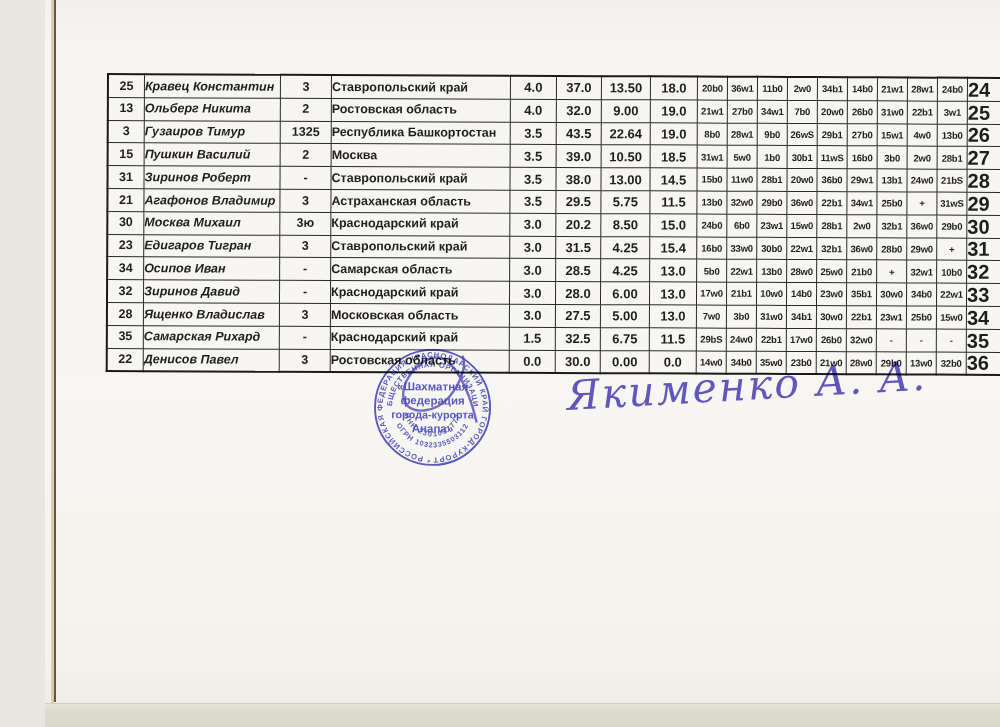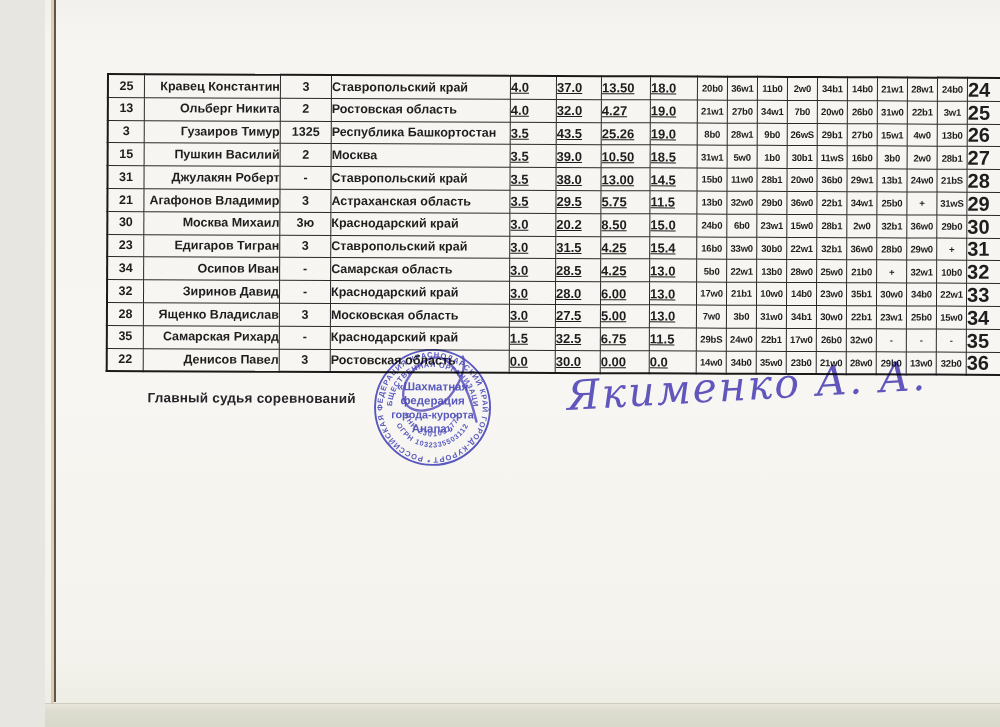--- a/index.html
+++ b/index.html
@@ -12,24 +12,24 @@
         background:linear-gradient(180deg,#e7e5d8 0%,#dddcd0 30%,#d8d8ca 100%);
         border-top:1px solid #cfcdbd;}
   .content{position:absolute;left:0;top:0;width:1000px;height:727px;
         transform:rotate(0.25deg);transform-origin:62px 73px;}
 
   table.results{position:absolute;left:62px;top:73px;border-collapse:collapse;table-layout:fixed;
         width:876px;border:2.5px solid #1a1a1a;color:#1e1e1e;}
   table.results td{border:1.4px solid #2a2a2a;height:21.8px;padding:0;vertical-align:middle;
         font-weight:bold;white-space:nowrap;overflow:hidden;line-height:1;}
   td.c-no{width:35px;text-align:center;font-size:12.5px;}
-  td.c-name{width:135px;text-align:right;padding-left:5px;font-size:12.5px;}
+  td.c-name{width:135px;text-align:left;padding-left:5px;font-size:12.5px;font-style:italic;}
   td.c-rate{width:50px;text-align:center;font-size:12.5px;}
   td.c-region{width:178px;text-align:left;padding-left:5px;font-size:12.5px;}
-  td.c-num{text-align:left;font-size:13px;text-decoration:underline;}
+  td.c-num{text-align:center;font-size:13px;}
   td.n1{width:45px}td.n2{width:44px}td.n3{width:48px}td.n4{width:46px}
   td.c-round{width:29px;text-align:center;font-size:9.5px;letter-spacing:-0.2px;}
   td.c-place{width:34px;text-align:left;font-size:20px;}
 
   .judge-line{position:absolute;left:104px;top:390px;font-size:13.5px;font-weight:bold;
         color:#26262a;letter-spacing:0.2px;}
 
   svg.overlay{position:absolute;left:0;top:0;mix-blend-mode:multiply;pointer-events:none;}
   .stamp-txt{fill:#3a3ab5;font-family:"Liberation Sans",sans-serif;font-weight:bold;}
   .sig{fill:#5348b8;font-family:"DejaVu Serif",serif;font-style:italic;}
@@ -66,41 +66,41 @@
     <td class="c-round">24b0</td>
     <td class="c-place">24</td>
   </tr>
           <tr>
     <td class="c-no">13</td>
     <td class="c-name">Ольберг Никита</td>
     <td class="c-rate">2</td>
     <td class="c-region">Ростовская область</td>
     <td class="c-num n1">4.0</td>
     <td class="c-num n2">32.0</td>
-    <td class="c-num n3">4.27</td>
+    <td class="c-num n3">9.00</td>
     <td class="c-num n4">19.0</td>
     <td class="c-round">21w1</td>
     <td class="c-round">27b0</td>
     <td class="c-round">34w1</td>
     <td class="c-round">7b0</td>
     <td class="c-round">20w0</td>
     <td class="c-round">26b0</td>
     <td class="c-round">31w0</td>
     <td class="c-round">22b1</td>
     <td class="c-round">3w1</td>
     <td class="c-place">25</td>
   </tr>
           <tr>
     <td class="c-no">3</td>
     <td class="c-name">Гузаиров Тимур</td>
     <td class="c-rate">1325</td>
     <td class="c-region">Республика Башкортостан</td>
     <td class="c-num n1">3.5</td>
     <td class="c-num n2">43.5</td>
-    <td class="c-num n3">25.26</td>
+    <td class="c-num n3">22.64</td>
     <td class="c-num n4">19.0</td>
     <td class="c-round">8b0</td>
     <td class="c-round">28w1</td>
     <td class="c-round">9b0</td>
     <td class="c-round">26wS</td>
     <td class="c-round">29b1</td>
     <td class="c-round">27b0</td>
     <td class="c-round">15w1</td>
     <td class="c-round">4w0</td>
     <td class="c-round">13b0</td>
@@ -121,21 +121,21 @@
     <td class="c-round">30b1</td>
     <td class="c-round">11wS</td>
     <td class="c-round">16b0</td>
     <td class="c-round">3b0</td>
     <td class="c-round">2w0</td>
     <td class="c-round">28b1</td>
     <td class="c-place">27</td>
   </tr>
           <tr>
     <td class="c-no">31</td>
-    <td class="c-name">Джулакян Роберт</td>
+    <td class="c-name">Зиринов Роберт</td>
     <td class="c-rate">-</td>
     <td class="c-region">Ставропольский край</td>
     <td class="c-num n1">3.5</td>
     <td class="c-num n2">38.0</td>
     <td class="c-num n3">13.00</td>
     <td class="c-num n4">14.5</td>
     <td class="c-round">15b0</td>
     <td class="c-round">11w0</td>
     <td class="c-round">28b1</td>
     <td class="c-round">20w0</td>
@@ -302,21 +302,20 @@
     <td class="c-round">21w0</td>
     <td class="c-round">28w0</td>
     <td class="c-round">29b0</td>
     <td class="c-round">13w0</td>
     <td class="c-round">32b0</td>
     <td class="c-place">36</td>
   </tr>
         </tbody>
     </table>
 
-    <div class="judge-line">Главный судья соревнований</div>
 
     <svg class="overlay" width="1000" height="727" viewBox="0 0 1000 727">
       <defs>
         <path id="ringPath" d="M 0,50 A 50,50 0 0,1 -50,0 A 50,50 0 0,1 0,-50 A 50,50 0 0,1 50,0 A 50,50 0 0,1 0,50"></path>
         <path id="topArc" d="M -40.5,0 A 40.5,40.5 0 0,1 0,-40.5 A 40.5,40.5 0 0,1 40.5,0"></path>
         <path id="innArc" d="M -29,0 A 29,29 0 0,0 0,29 A 29,29 0 0,0 29,0"></path>
         <path id="ogrnArc" d="M -40,0 A 40,40 0 0,0 0,40 A 40,40 0 0,0 40,0"></path>
       </defs>
 
       <g transform="translate(389,406)" opacity="0.84">

